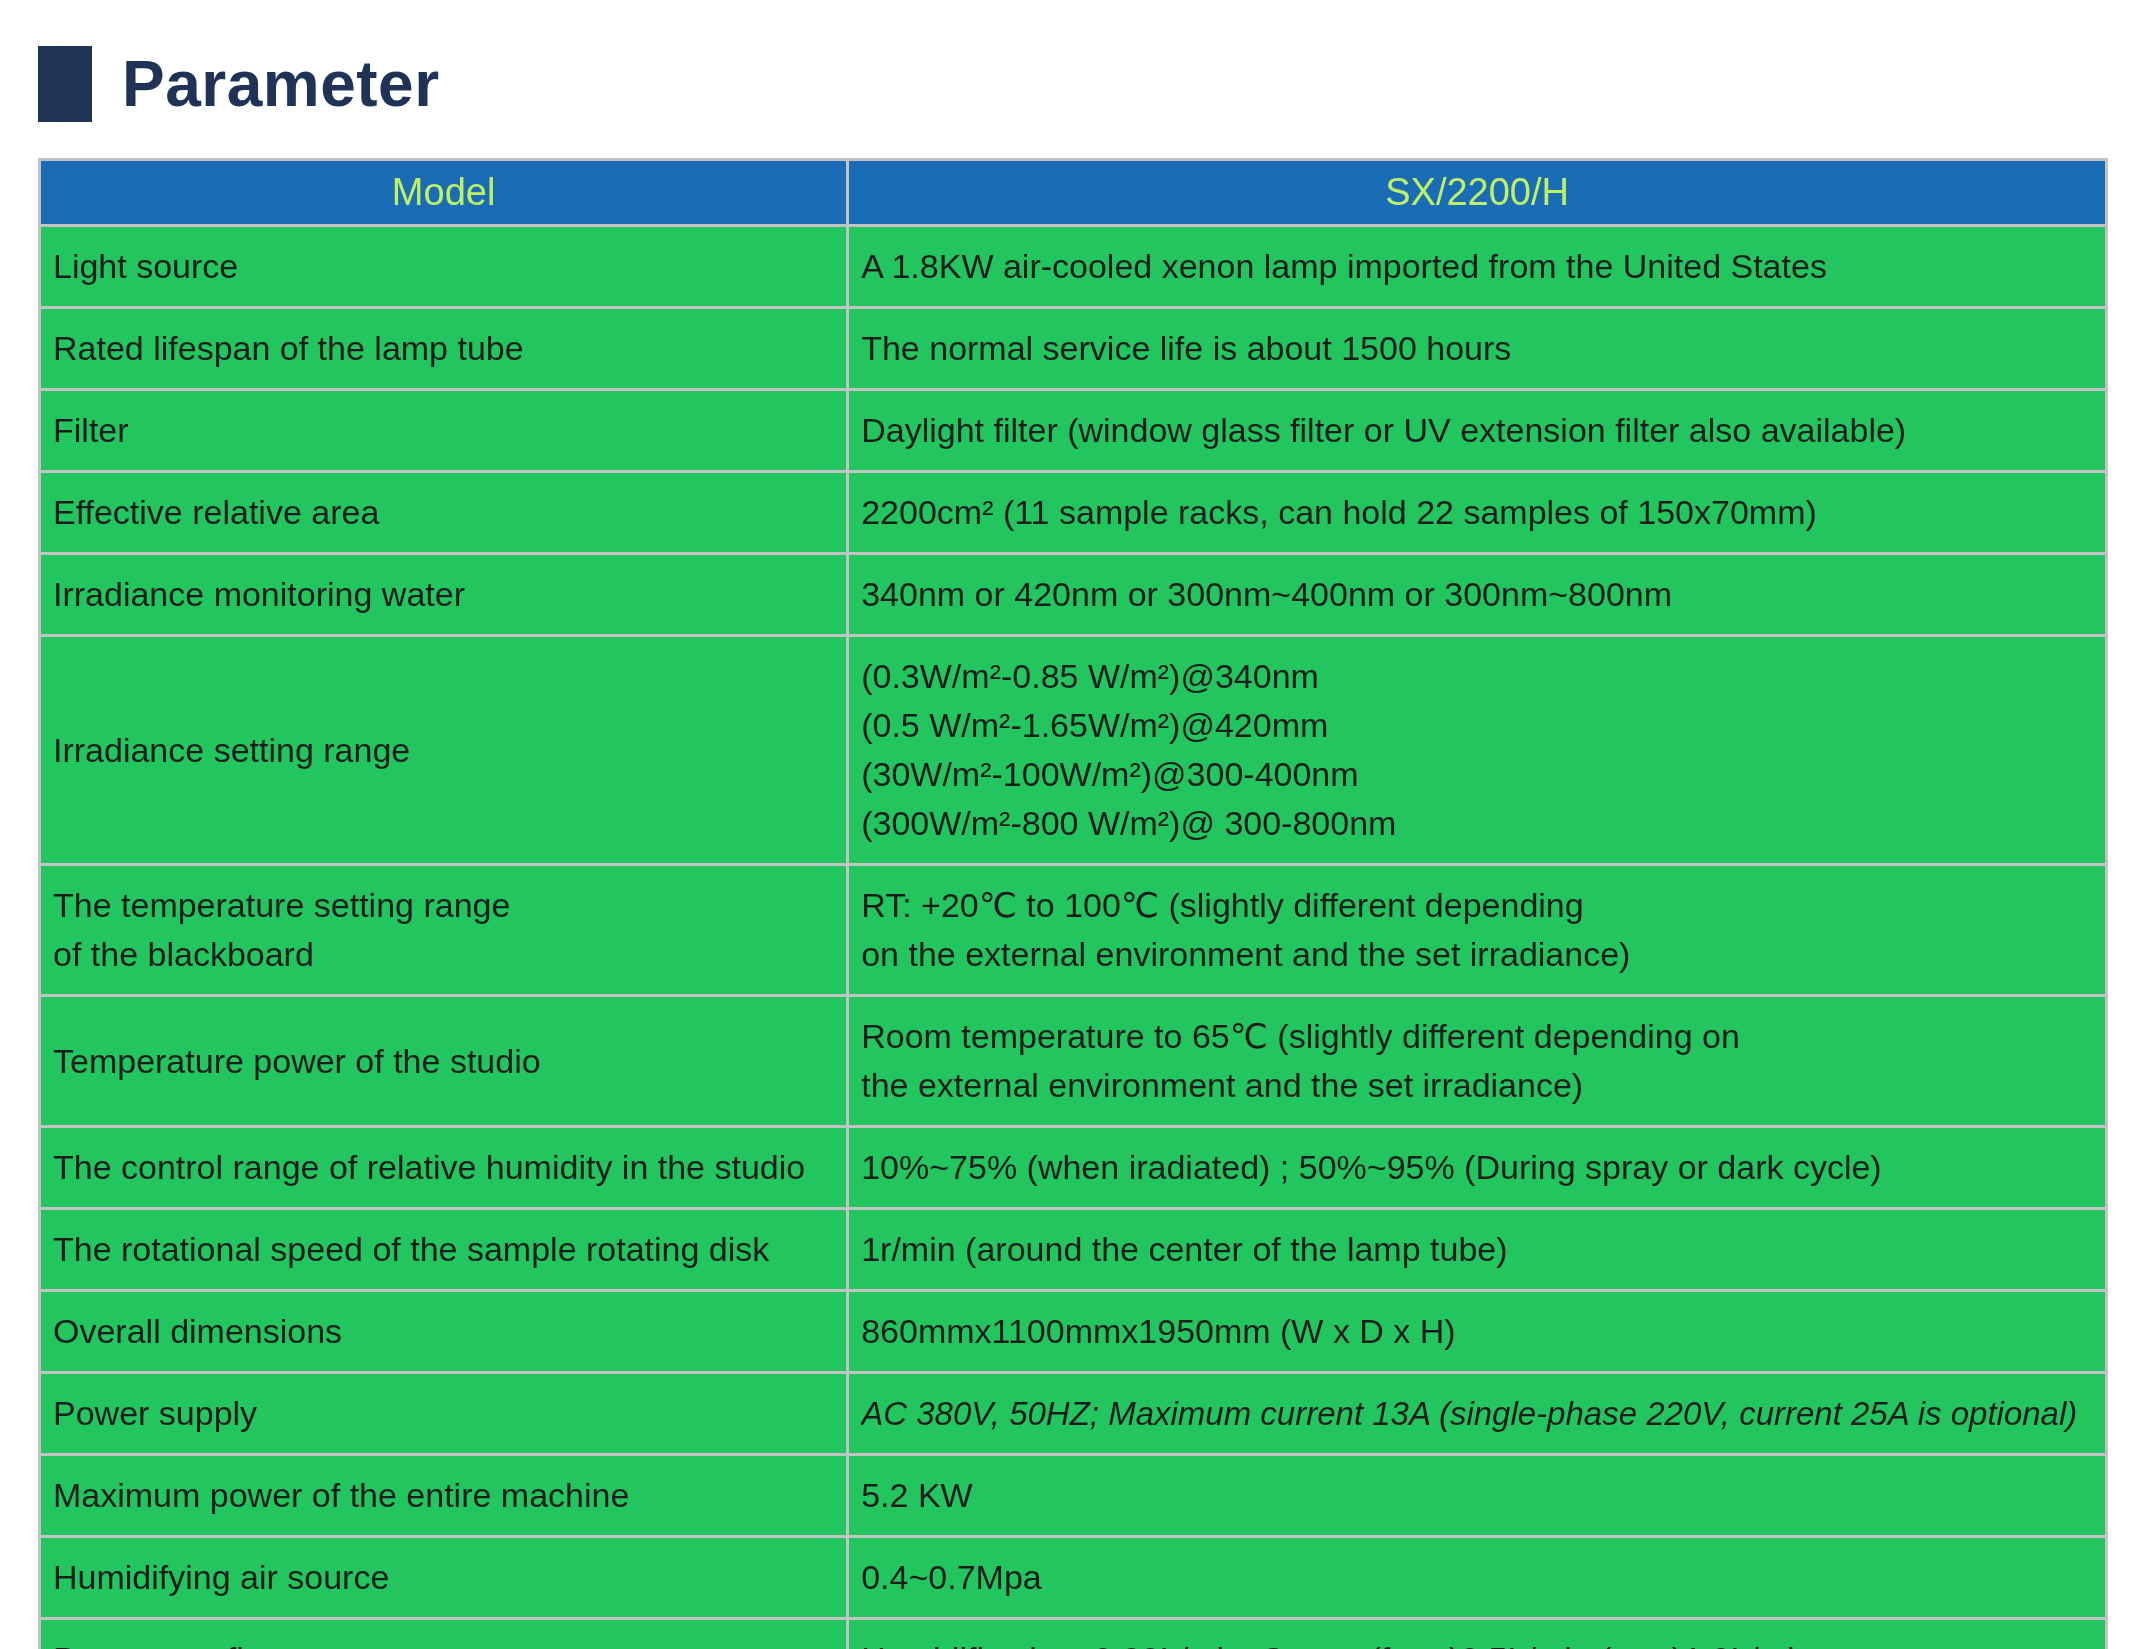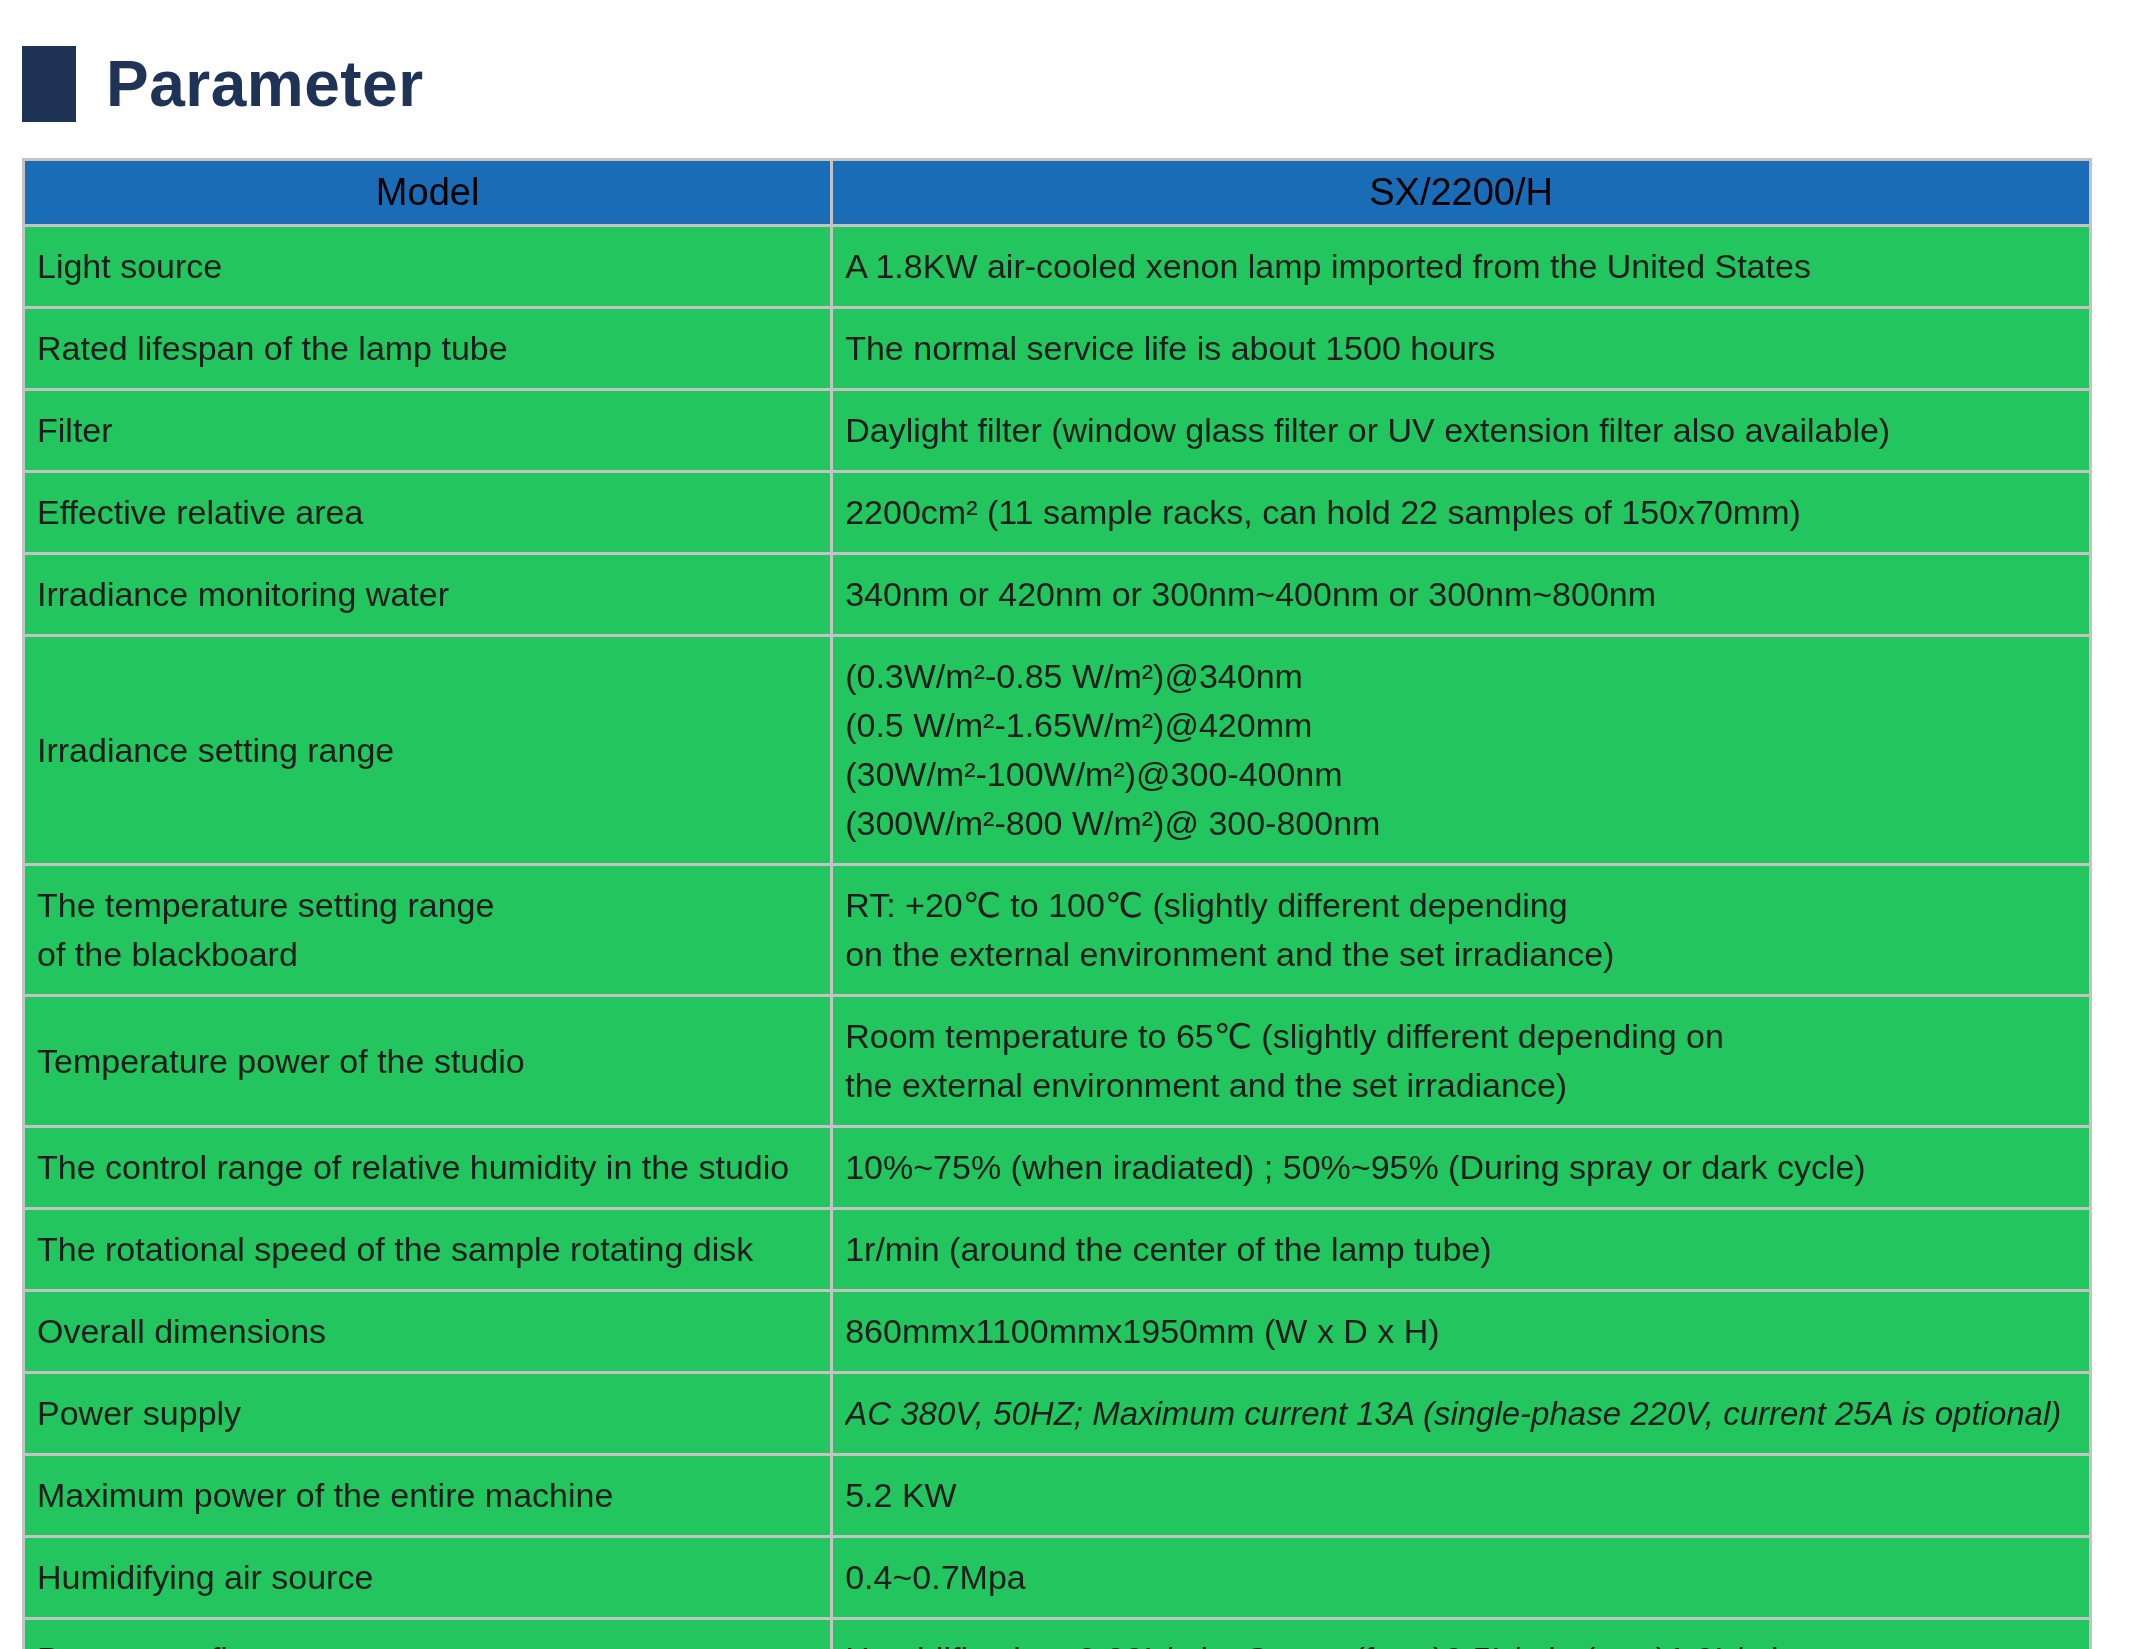--- a/index.html
+++ b/index.html
@@ -11,21 +11,21 @@
   * { box-sizing: border-box; }
   html, body {
     margin: 0; padding: 0;
     background: #ffffff;
     width: 2155px; height: 1649px;
     overflow: hidden;
     font-family: "Liberation Sans", "DejaVu Sans", sans-serif;
   }
   .page {
     width: 2155px; height: 1649px;
-    padding: 38px 47px 0 22px;
+    padding: 38px 47px 0 38px;
   }
   .heading {
     display: flex;
     align-items: center;
     gap: 30px;
     height: 88px;
     margin: 2px 0 30px 0;
   }
   .bullet {
     display: inline-block;
@@ -40,21 +40,21 @@
   }
   table.spec-table {
     width: 2070px;
     table-layout: fixed;
     border-collapse: collapse;
   }
   col.c1 { width: 39.1%; }
   col.c2 { width: 60.9%; }
   th.hdr {
     background: var(--blue);
-    color: #000000;
+    color: #bef264;
     font-weight: 400;
     font-size: 38px;
     height: 66px;
     border: 3px solid var(--border);
     text-align: center;
     vertical-align: middle;
   }
   td {
     border: 3px solid var(--border);
     padding: 15px 12px;

